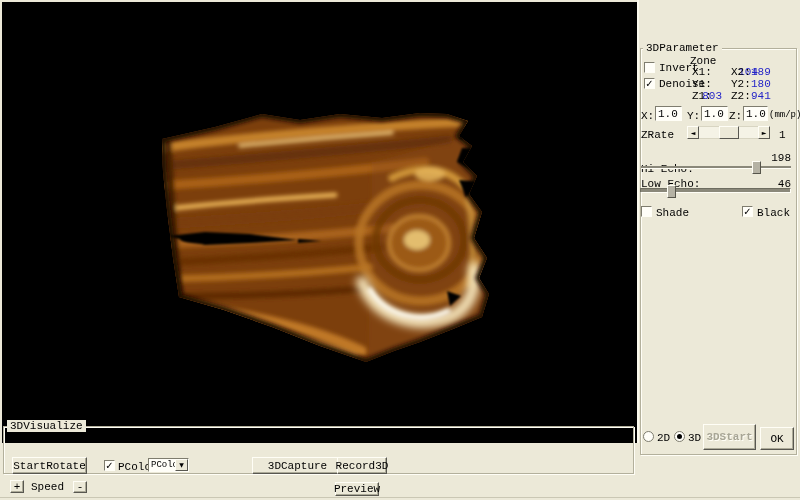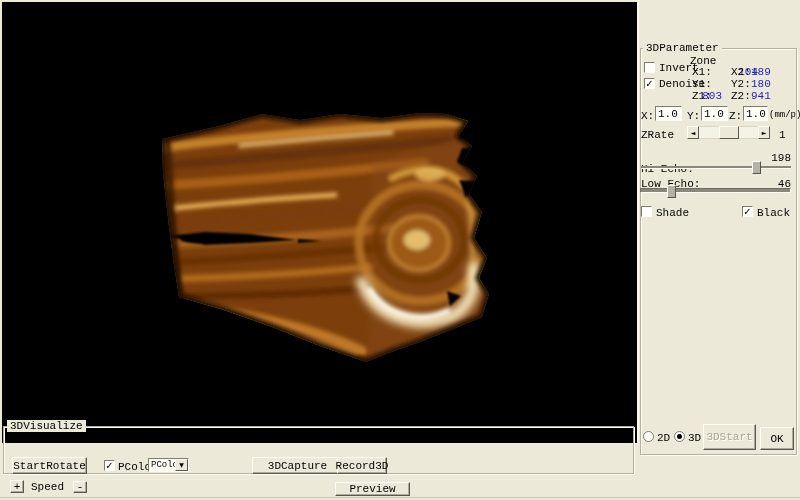--- a/index.html
+++ b/index.html
@@ -9,21 +9,21 @@
   .t{position:absolute;white-space:nowrap;}
   .bv{color:#2424c8;}
   .small{font-size:9px;}
   
   .gb{position:absolute;border:1px solid #b3b09c;box-shadow:1px 1px 0 #fffef6, inset 1px 1px 0 #fffef6;}
   .gbl{position:absolute;top:-7px;background:#ece9d8;padding:0 3px;}
   
   .btn{position:absolute;background:#ece9d8;border:1px solid;border-color:#fffef6 #585750 #585750 #fffef6;
        box-shadow:inset -1px -1px 0 #acaa98;display:flex;align-items:center;justify-content:center;
        font:inherit;cursor:pointer;box-sizing:border-box;}
-  .btn.disabled{color:#a8a696;text-shadow:1px 1px 0 #fffef6;}
+  .btn.disabled{color:#a8a696;text-shadow:1px 1px 0 #fffef6;font-weight:bold;}
   
   .cb{position:absolute;width:11px;height:11px;background:#fffef8;border:1px solid;
       border-color:#7e7c6e #fffef6 #fffef6 #7e7c6e;box-sizing:border-box;
       font-family:"DejaVu Sans",sans-serif;font-size:10px;line-height:9px;text-align:center;cursor:pointer;}
   
   .rd{position:absolute;width:11px;height:11px;border-radius:50%;background:#fffef8;
       border:1px solid #7e7c6e;box-sizing:border-box;cursor:pointer;}
   .rd .dot{position:absolute;left:2px;top:2px;width:5px;height:5px;border-radius:50%;background:#000;}
   
   .inp{position:absolute;background:#fffef8;border:1px solid;border-color:#7e7c6e #fffef6 #fffef6 #7e7c6e;
@@ -206,15 +206,15 @@
   <span class="t" style="left:118px;top:461px;">PColor</span>
   <div class="dd" style="left:148px;top:458px;width:41px;height:14px;">
     <span class="ddtxt">PColor</span>
     <span class="ddbtn">
         <span>▼</span>
       </span>
   </div>
 
   <div class="btn" style="left:252px;top:457px;width:91px;height:17px;">3DCapture</div>
   <div class="btn" style="left:337px;top:457px;width:50px;height:17px;">Record3D</div>
-  <div class="btn" style="left:335px;top:482px;width:75px;height:14px;">Preview</div>
+  <div class="btn" style="left:335px;top:482px;width:44px;height:14px;">Preview</div>
 
 </div>
 
 </body></html>

